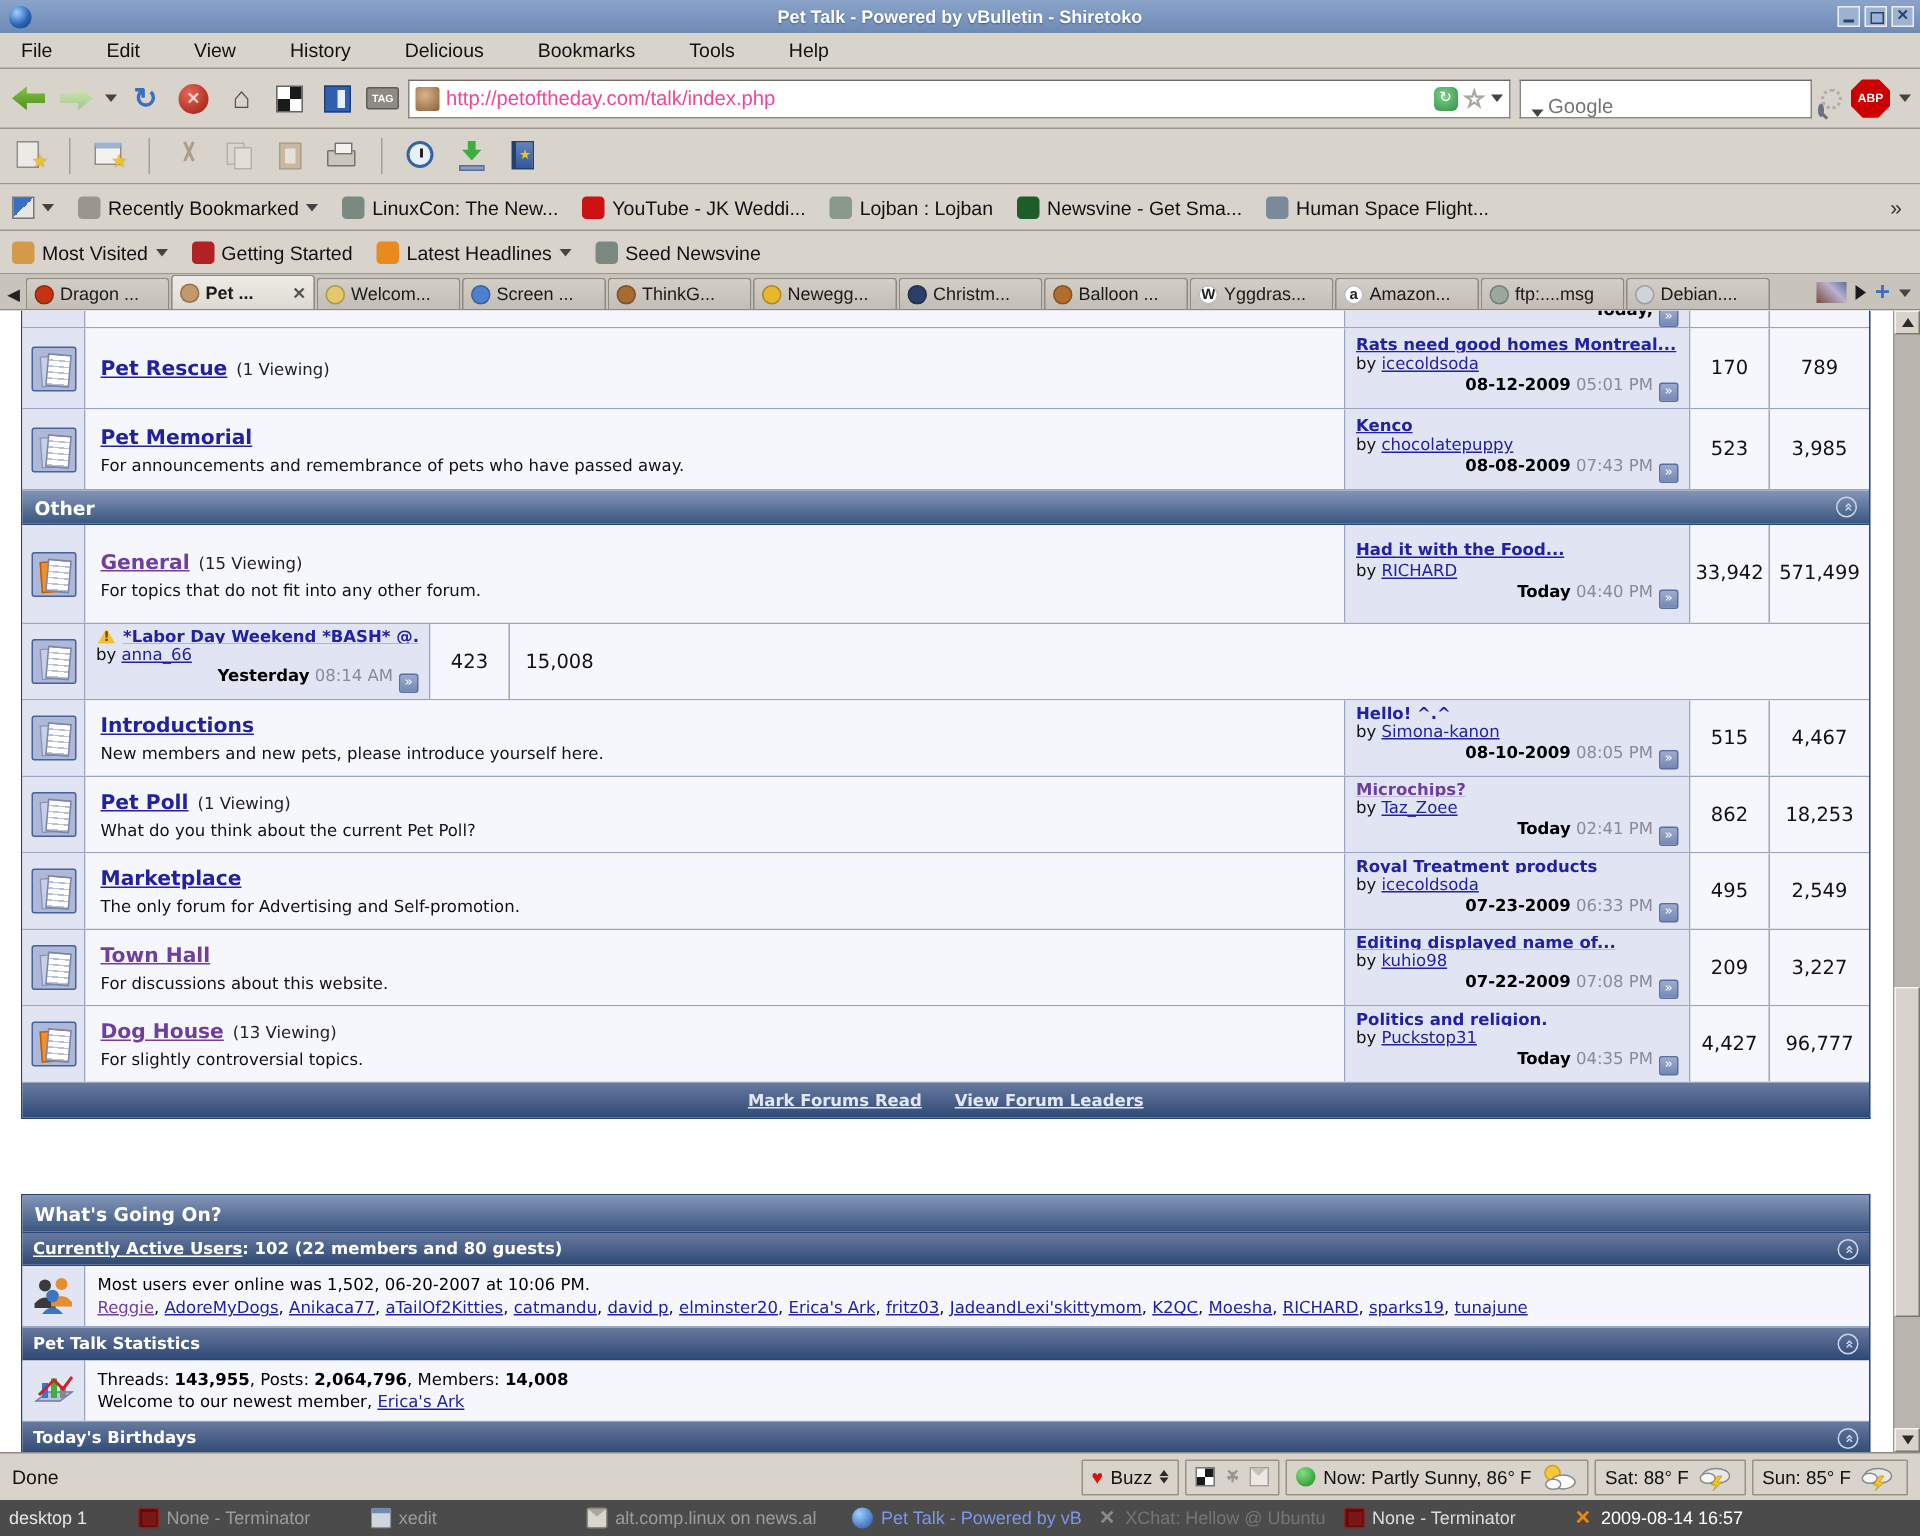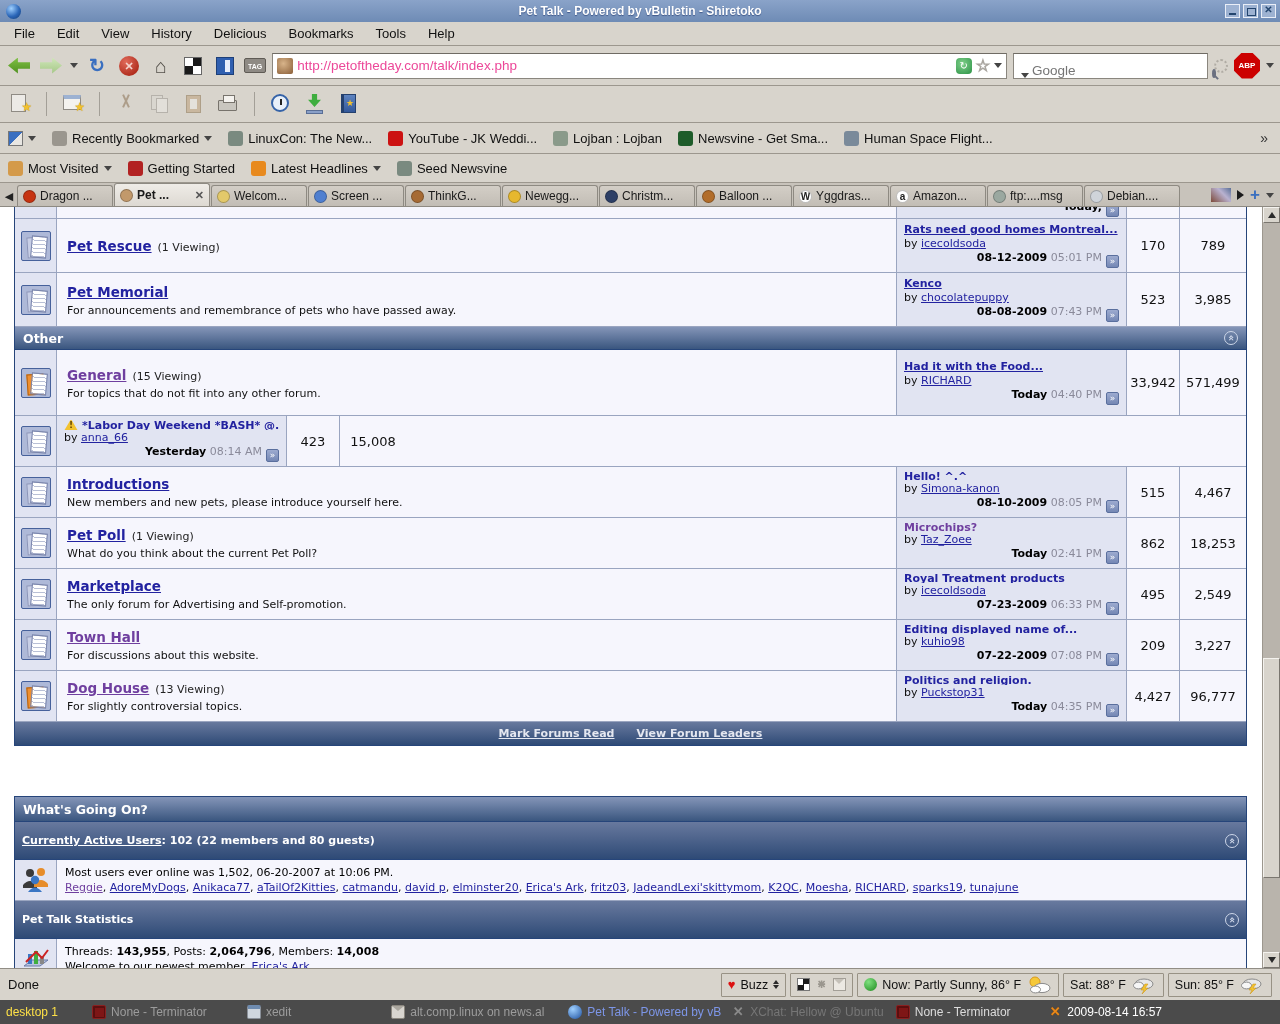--- a/index.html
+++ b/index.html
@@ -11,21 +11,21 @@
   .titlebar{height:22px;background:linear-gradient(#8AA3C9,#6E8BB5);display:flex;align-items:center;padding:0 4px;position:relative}
   .ff-icon{width:15px;height:15px;border-radius:50%;background:radial-gradient(circle at 35% 30%,#9fd0ff 0%,#2b66b8 55%,#123a73 100%);margin-left:2px}
   .win-title{position:absolute;left:0;right:0;text-align:center;color:#fff;font-weight:bold;font-size:12px;text-shadow:0 1px 1px #40598a}
   .winbtns{margin-left:auto;display:flex;gap:3px;z-index:2}
   .wb{width:15px;height:14px;background:#9db2d2;border:1px solid #e9eef7;position:relative}
   .wb-min::after{content:"";position:absolute;left:3px;right:3px;bottom:2px;height:2px;background:#23456e}
   .wb-max::after{content:"";position:absolute;left:3px;top:3px;width:7px;height:6px;border:1.5px solid #23456e}
   .wb-close::after{content:"✕";position:absolute;left:0;right:0;top:-1px;text-align:center;font-size:10px;color:#23456e;font-weight:bold}
 
   
-  .menubar{height:24px;background:#d8d4cc;border-bottom:1px solid #9c978e;display:flex;align-items:center;padding:0 6px;gap:6px}
+  .menubar{height:24px;background:#d8d4cc;border-bottom:1px solid #9c978e;display:flex;align-items:center;padding:0 6px;gap:20px}
   .menu-item{font-size:13px;color:#111;padding:2px 8px}
   .navbar{height:40px;background:#d8d4cc;border-bottom:1px solid #9c978e;display:flex;align-items:center;padding:0 6px;gap:6px}
   .nav-ic{display:inline-flex;align-items:center;justify-content:center;width:26px;height:26px}
   .arrow-back{width:22px;height:16px;background:linear-gradient(#7fc044,#4e8f1f);clip-path:polygon(0 50%,45% 0,45% 30%,100% 30%,100% 70%,45% 70%,45% 100%)}
   .arrow-fwd{width:22px;height:16px;background:linear-gradient(#cfe6b8,#a4c786);clip-path:polygon(100% 50%,55% 0,55% 30%,0 30%,0 70%,55% 70%,55% 100%)}
   .caret{width:0;height:0;border-left:4px solid transparent;border-right:4px solid transparent;border-top:5px solid #444}
   .ic-reload{color:#3a6fc0;font-size:19px;font-weight:bold}
   .ic-stop{width:20px;height:20px;border-radius:50%;background:radial-gradient(circle at 35% 30%,#e06a5a,#a01808);position:relative}
   .ic-stop::after{content:"✕";position:absolute;inset:0;color:#f4d2cc;font-size:11px;text-align:center;line-height:20px;font-weight:bold}
   .ic-home{font-size:20px;color:#54504a;line-height:18px}
@@ -128,21 +128,21 @@
   .collapse{margin-left:auto;width:14px;height:14px;border:1px solid #cdd6e8;border-radius:50%;color:#cdd6e8;font-size:10px;line-height:12px;text-align:center}
   .collapse::after{content:"«";display:inline-block;transform:rotate(90deg)}
   .foot-bar{height:23px;background:linear-gradient(#68799e,#2e4a76);display:flex;align-items:center;justify-content:center;gap:22px}
   .foot-link{color:#e4e7f0;font-family:"DejaVu Sans",sans-serif;font-size:11px;font-weight:bold;text-decoration:underline}
   .partial{height:12px;overflow:hidden}
   .partial .last-cell{justify-content:flex-start;padding-top:0}
   .partial .inner{transform:translateY(-7px)}
 
   
   .wgo-head{height:25px;background:linear-gradient(#8495b8,#3a567f);display:flex;align-items:center;padding:4px 8px;color:#fff;font-family:"DejaVu Sans",sans-serif;font-size:12.5px;font-weight:bold;border-bottom:1px solid #26457a}
-  .sub-bar{height:38px;background:linear-gradient(#68799e,#2e4a76);display:flex;align-items:center;padding:0 7px;color:#fff;font-family:"DejaVu Sans",sans-serif;font-size:11px;font-weight:bold;border-bottom:1px solid #26457a}
+  .sub-bar{height:22px;background:linear-gradient(#68799e,#2e4a76);display:flex;align-items:center;padding:0 7px;color:#fff;font-family:"DejaVu Sans",sans-serif;font-size:11px;font-weight:bold;border-bottom:1px solid #26457a}
   .sub-link{color:#fff;text-decoration:underline}
   .wgo-row{display:flex;border-bottom:1px solid #9aa5c0}
   .wgo-icell{width:42px;background:#e1e4f2;border-right:1px solid #9aa5c0;display:flex;align-items:center;justify-content:center}
   .wgo-body{flex:1;background:#f6f6fd;padding:5px 8px;font-family:"DejaVu Sans",sans-serif;font-size:11px;color:#000;line-height:15px}
   .ulink{color:#2222a0;text-decoration:underline}
   .ulink.visited{color:#6f3f9f}
   .u:not(:last-child)::after{content:", ";color:#111}
   .stat:not(:last-child)::after{content:", "}
   .stat b{font-weight:bold}
 
@@ -183,21 +183,21 @@
   .ic-globe{border-radius:50%;background:radial-gradient(circle at 35% 30%,#9fd0ff,#1d4f9e)}
   .ic-xchat-dim{position:relative}
   .ic-xchat-dim::after,.ic-xchat::after{content:"✕";position:absolute;inset:0;text-align:center;font-weight:bold;font-size:13px;line-height:14px}
   .ic-xchat-dim::after{color:#8a8a8a}
   .ic-xchat{position:relative}
   .ic-xchat::after{color:#e8881a;text-shadow:0 0 1px #7a4200}
   .t-dim{color:#9c9c9c}
   .t-dimmer{color:#767676}
   .t-active{color:#7d96e8}
   .t-lit{color:#dcdcdc}
-  .desktop-label{color:#fde047}
+  .desktop-label{color:#e5e5e5}
   .clock{color:#fff;display:flex;align-items:center;gap:5px;margin-right:112px}
 </style>
 </head>
 <body>
 
 <div class="screen">
 
   <div class="titlebar">
     <span class="ff-icon"></span>
     <span class="win-title">Pet Talk - Powered by vBulletin - Shiretoko</span>

